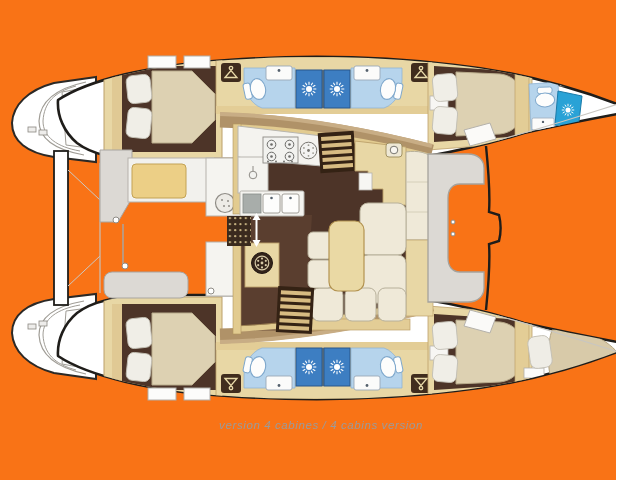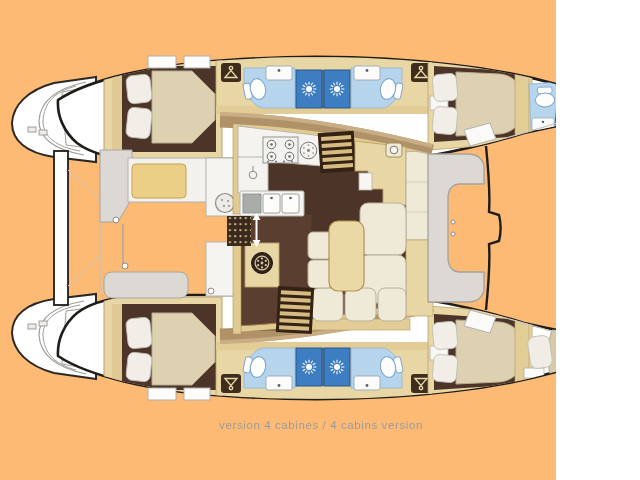--- a/index.html
+++ b/index.html
@@ -1,17 +1,17 @@
 <!DOCTYPE html>
 <html><head>
 <meta charset="utf-8">
 <style>
   html,body{margin:0;padding:0;background:#ffffff;}
-  .stage{position:relative;width:556px;height:480px;background:#fdba74;overflow:hidden;
-         font-family:"Liberation Sans", sans-serif;}
+  .stage{position:relative;width:616px;height:480px;background:#f97316;overflow:hidden;
+         font-family:"Liberation Sans", sans-serif;font-style:italic;}
   svg{position:absolute;left:0;top:0;}
   .caption{letter-spacing:.6px;}
 </style>
 </head>
 <body>
 
 <div class="stage">
 <svg width="640" height="480" viewBox="0 0 640 480">
 
   <defs>

